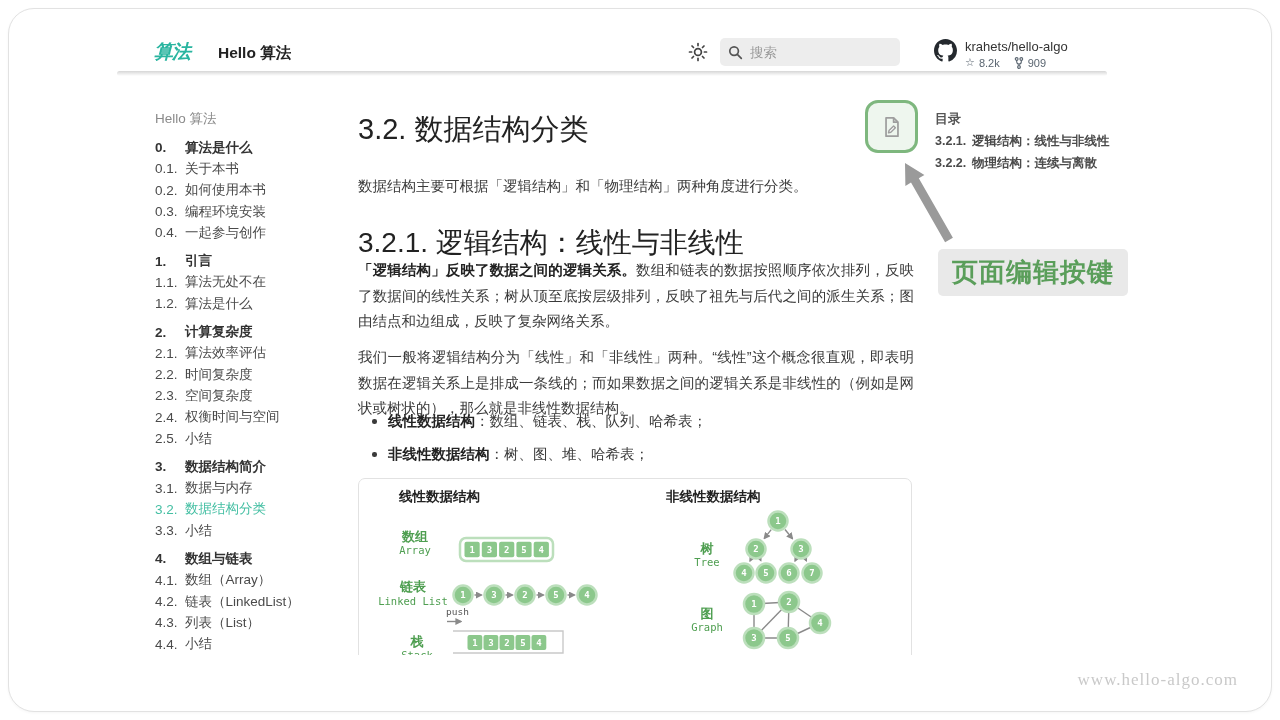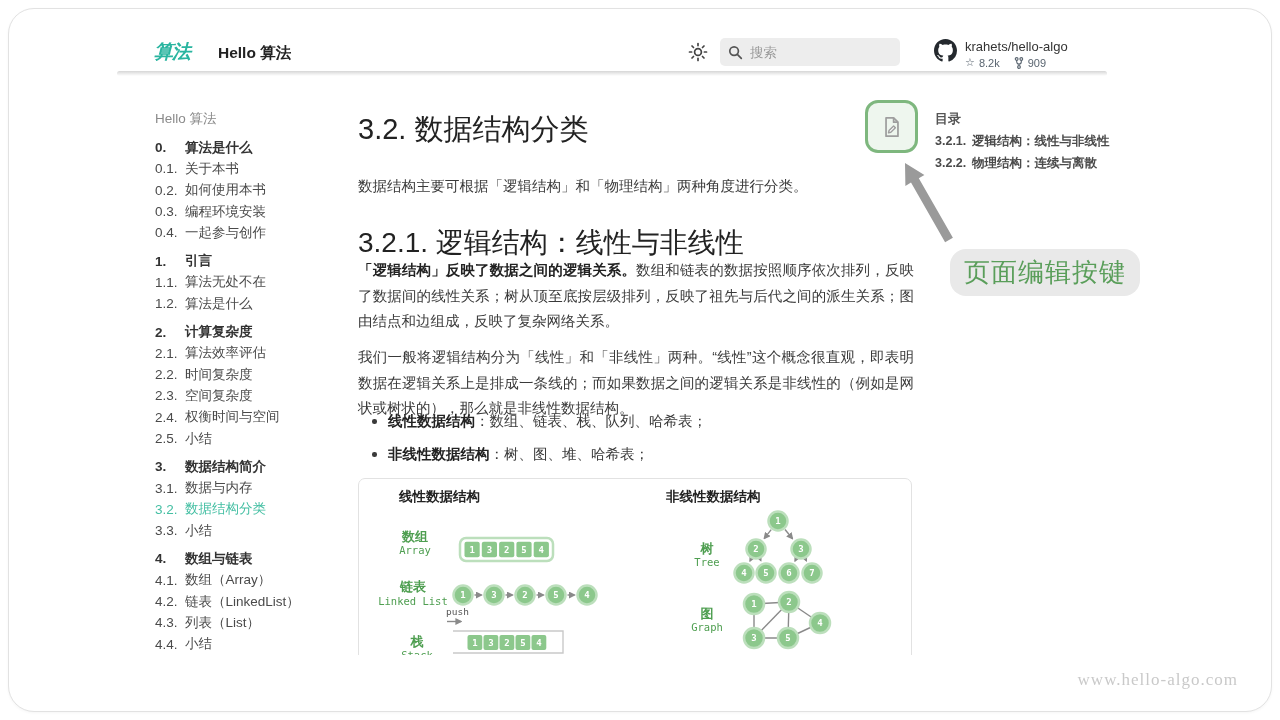--- a/index.html
+++ b/index.html
@@ -71,22 +71,22 @@
   .toc-title { font-size:13px; font-weight:700; color:#555; height:22px; display:flex; align-items:center; }
   .toc-row { display:flex; font-size:12.5px; color:#4a4a4a; height:22px; align-items:center; cursor:pointer;font-weight:bold; }
   .toc-row .num { width:37px; flex-shrink:0; }
 
   
   .edit-btn { position:absolute; left:865px; top:100px; width:53px; height:53px;
               border:3.5px solid var(--hl-border,#7eb77e); background:#eef6ee; border-radius:13px;
               display:flex; align-items:center; justify-content:center; cursor:pointer; }
   .annot-arrow { position:absolute; left:0; top:0; pointer-events:none; }
   .callout { position:absolute; left:938px; top:249px; width:190px; height:47px; background:#e9e9e9;
-             border-radius:16px; display:flex; align-items:center; justify-content:center;
-             font-size:26px; font-weight:400; color:var(--annot-green,#5a9e5a); letter-spacing:1px;margin-left:12px; }
+             border-radius:5px; display:flex; align-items:center; justify-content:center;
+             font-size:26px; font-weight:700; color:var(--annot-green,#5a9e5a); letter-spacing:1px; }
 
   .watermark { position:absolute; right:42px; top:670px; font-size:17px; letter-spacing:1px;
                font-family:Liberation Serif, serif; color:#c9c9c9; }
 </style>
 </head>
 <body>
 
 <div class="stage">
   <div class="frame"></div>
 

